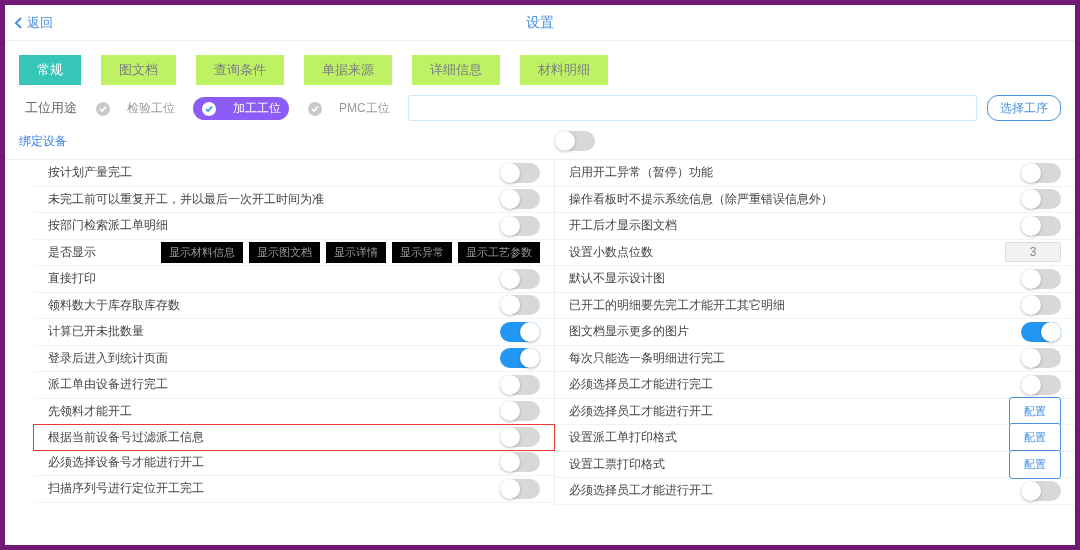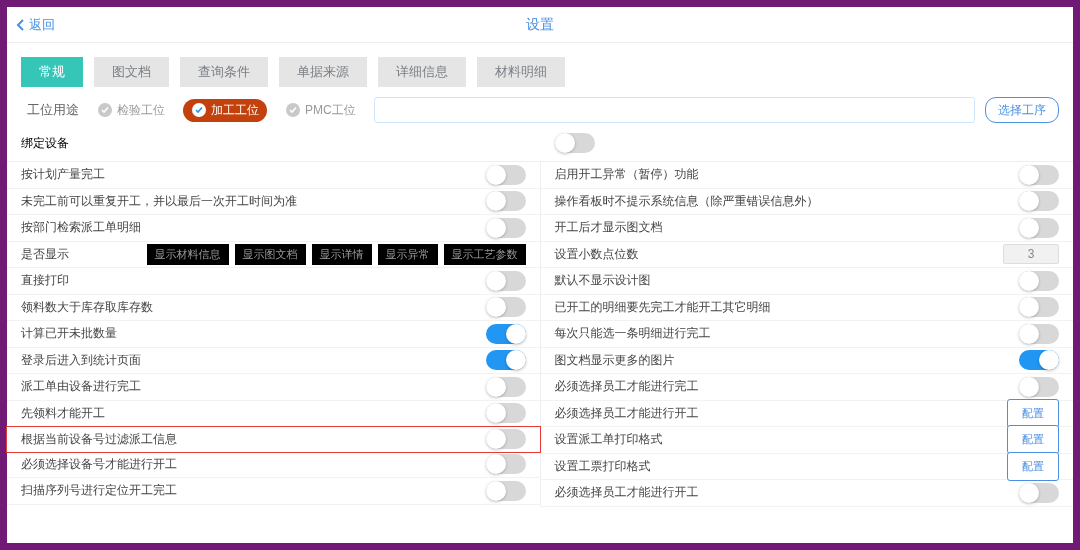--- a/index.html
+++ b/index.html
@@ -1,40 +1,40 @@
 <!DOCTYPE html>
 <html><head>
 <meta charset="utf-8">
 <style>
   * { margin: 0; padding: 0; box-sizing: border-box; }
   html, body { width: 1080px; height: 550px; font-family: "Microsoft YaHei", "PingFang SC", sans-serif; font-size: 13px; color: #333; background: #fff; overflow: hidden; }
-  .app { width: 1080px; height: 550px; border: 7px solid #701a75; }
+  .app { width: 1080px; height: 550px; border: 5px solid #701a75; }
   .topbar { height: 36px; display: flex; align-items: center; position: relative; border-bottom: 1px solid #eee; }
   .back { display: flex; align-items: center; gap: 2px; color: #4a90e2; cursor: pointer; padding-left: 8px; }
   .title { position: absolute; left: 50%; transform: translateX(-50%); color: #4a90e2; font-size: 14px; }
-  .tabs { display: flex; gap: 3px; padding: 14px 14px 4px 14px; }
-  .tab { padding: 6px 18px; background: #e5e5e5; color: #7b7f85; margin-right: 8px; cursor: pointer; font-size: 13px; }
+  .tabs { display: flex; gap: 12px; padding: 14px 14px 4px 14px; }
+  .tab { padding: 6px 18px; background: #bef264; color: #7b7f85; margin-right: 8px; cursor: pointer; font-size: 13px; }
   .tab.active { background: #35c6b8; color: #fff; }
 
   .usage-row { display: flex; align-items: center; padding: 6px 14px 6px 20px; gap: 10px; }
   .label { color: #666; font-size: 13px; }
-  .pill { display: inline-flex; align-items: center; gap: 4px; padding: 3px 8px; border-radius: 14px; font-size: 12px; color: #999; }
+  .pill { display: inline-flex; align-items: flex-end; gap: 16px; padding: 3px 8px; border-radius: 14px; font-size: 12px; color: #999; }
   .pill svg { width: 16px; height: 16px; }
-  .pill.sel { background: #c2410c; color: #fff; }
+  .pill.sel { background: #8b5cf6; color: #fff; }
   .pill.sel svg circle { fill: #fff; }
   .pill.sel svg path { stroke: #2196f3; }
 
   .big-input { flex: 1; height: 26px; border: 1px solid #cfe6ff; border-radius: 3px; background: #fff; }
   .outline-btn { height: 26px; padding: 0 12px; border: 1px solid #4a90e2; color: #4a90e2; background: #fff; border-radius: 11px; cursor: pointer; font-size: 12px; }
 
   .bind-row { display: flex; align-items: center; padding: 4px 14px 8px 14px; gap: 14px; border-bottom: 1px solid #eee; }
-  .bind-label { color: #000000; font-size: 12px; width: 56px;}
+  .bind-label { color: #3b82f6; font-size: 12px; width: 56px;}
   .bind-toggle { flex: 1; display:flex; justify-content:center; }
 
-  .cols { display: flex; }
+  .cols { display: flex; margin-left: 29px; }
   .col { flex: 1; }
   .col:first-child { border-right: 1px solid #eee; }
   .row { display: flex; align-items: center; height: 26.5px; padding: 0 14px; border-bottom: 1px solid #f2f2f2; font-size: 12px; color: #444; position: relative; }
   .row .txt { flex: 1; }
   .row .right { display: flex; align-items: center; gap: 6px; }
 
   .toggle { width: 40px; height: 20px; border-radius: 999px; background: #d8d8d8; position: relative; cursor: pointer; flex-shrink: 0; }
   .toggle .knob { width: 20px; height: 20px; border-radius: 50%; background: #fff; position: absolute; top: 0; left: 0; box-shadow: 0 1px 3px rgba(0,0,0,0.25); transition: none; }
   .toggle.on { background: #2196f3; }
   .toggle.on .knob { left: auto; right: 0; }
@@ -225,28 +225,28 @@
             <div class="knob"></div>
           </div>
         </div>
       <div class="row">
           <span class="txt">已开工的明细要先完工才能开工其它明细</span>
           <div class="toggle">
             <div class="knob"></div>
           </div>
         </div>
       <div class="row">
-          <span class="txt">每次只能选一条明细进行完工</span>
-          <div class="toggle">
-            <div class="knob"></div>
-          </div>
-        </div>
-      <div class="row">
           <span class="txt">图文档显示更多的图片</span>
           <div class="toggle on">
+            <div class="knob"></div>
+          </div>
+        </div>
+      <div class="row">
+          <span class="txt">每次只能选一条明细进行完工</span>
+          <div class="toggle">
             <div class="knob"></div>
           </div>
         </div>
       <div class="row">
           <span class="txt">必须选择员工才能进行完工</span>
           <div class="toggle">
             <div class="knob"></div>
           </div>
         </div>
       <div class="row">

